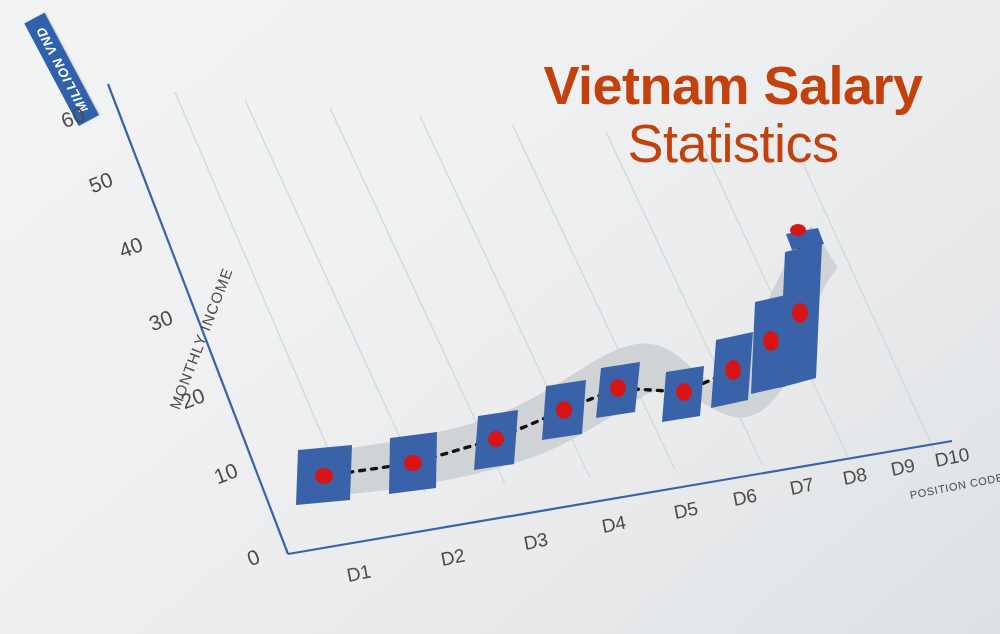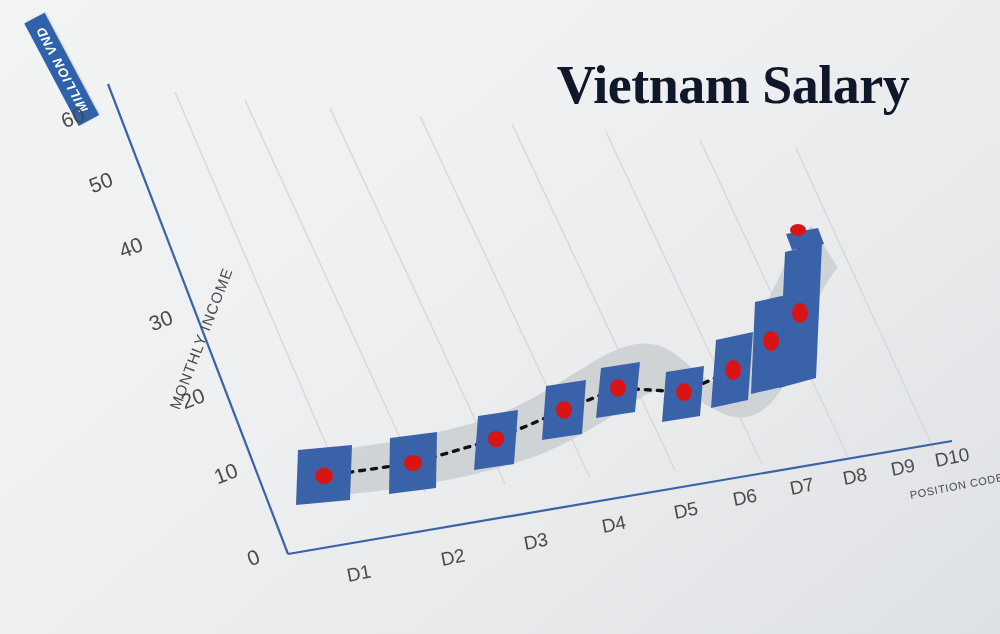--- a/index.html
+++ b/index.html
@@ -11,22 +11,22 @@
     position:relative;
   }
   #chart-root{position:absolute;inset:0;}
   svg.layer{position:absolute;left:0;top:0;width:1000px;height:634px;overflow:visible;}
 
   .title-block{
     position:absolute;left:498px;top:56px;width:470px;
     text-align:center;pointer-events:none;
   }
   .title-line{
-    color:#0f172a;font-weight:bold;font-size:54px;line-height:58px;
-    font-family:Liberation Serif, serif;letter-spacing:-0.5px;
+    color:#c2410c;font-weight:bold;font-size:54px;line-height:58px;
+    font-family:Liberation Sans, sans-serif;letter-spacing:-0.5px;
     white-space:nowrap;
   }
   .title-line.l2{font-weight:normal;}
 
   .unit-badge{
     position:absolute;left:4px;top:58px;
     background:#2f62ab;color:#ffffff;
     font-size:13px;font-weight:bold;font-style:italic;
     letter-spacing:1px;padding:4px 10px 4px 10px;
     transform:rotate(-118deg);
@@ -149,20 +149,21 @@
     </g>
 
     <g>
       <polygon fill="#3a62a8" points="786,234 818,228 824,244 792,250"></polygon>
       <ellipse cx="798" cy="230" rx="8" ry="6" fill="#d81414"></ellipse>
     </g>
   </svg>
 
   <div class="title-block">
     <div class="title-line l1">Vietnam Salary</div>
+    <div class="title-line l2">Statistics</div>
   </div>
 
   <div class="unit-badge">MILLION VND</div>
 
   <div class="tick-y" style="left:62px;  top:110px; transform:rotate(-21deg);">60</div>
   <div class="tick-y" style="left:90px;  top:175px; transform:rotate(-21deg);">50</div>
   <div class="tick-y" style="left:120px; top:240px; transform:rotate(-21deg);">40</div>
   <div class="tick-y" style="left:150px; top:313px; transform:rotate(-21deg);">30</div>
   <div class="tick-y" style="left:182px; top:391px; transform:rotate(-21deg);">20</div>
   <div class="tick-y" style="left:215px; top:466px; transform:rotate(-21deg);">10</div>

